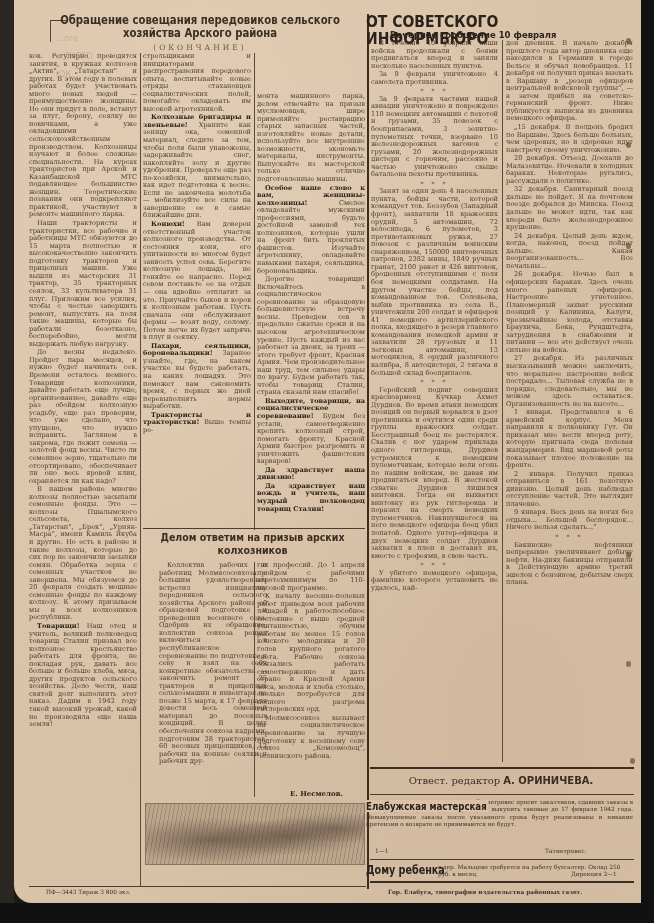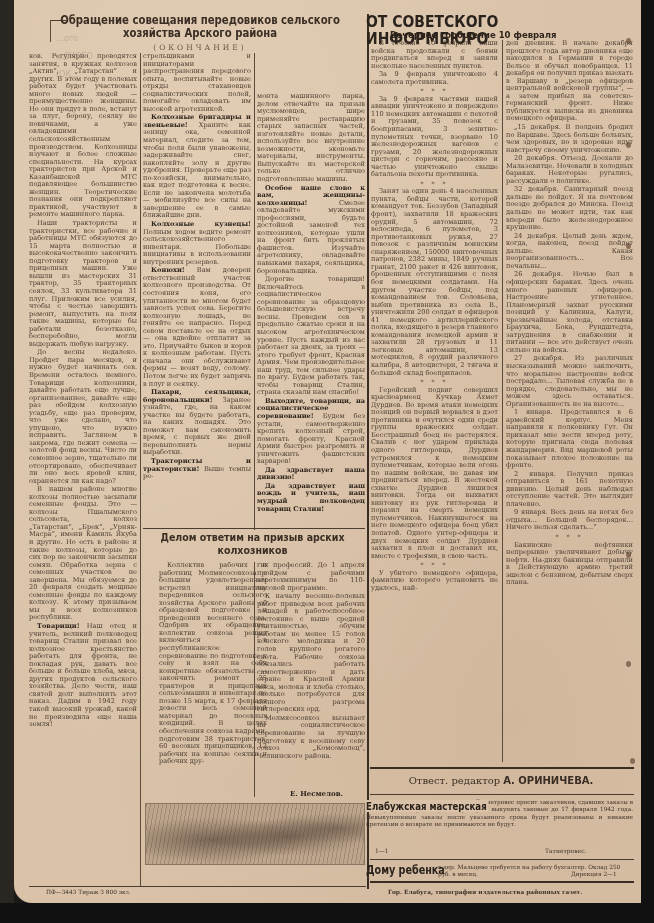--- a/index.html
+++ b/index.html
@@ -105,21 +105,20 @@
     <p class="noind">ков. Регулярно проводятся занятия, в кружках колхозов „Актив“, „Татарстан“ и других. В этом году в полевых работах будет участвовать много новых людей — преимущественно женщины. Но они придут в поле, встанут за плуг, борону, сеялку не новичками, а уже овладевшими сельскохозяйственным производством. Колхозницы изучают и более сложные специальности. На курсах трактористов при Арской и Казанбашской МТС подавляющее большинство женщин. Теоретические познания они подкрепляют практикой, участвуют в ремонте машинного парка.</p>
     <p>Наши трактористы и трактористки, все рабочие и работницы МТС обязуются до 15 марта полностью и высококачественно закончить подготовку тракторов и прицепных машин. Уже вышли из мастерских 31 трактор, 35 тракторных сеялок, 33 культиватора 31 плуг. Приложим все усилия, чтобы с честью завершить ремонт, выпустить на поля такие машины, которые бы работали безотказно, бесперебойно, могли выдержать любую нагрузку.</p>
     <p>До весны недалеко. Пройдет пара месяцев, и нужно будет начинать сев. Времени осталось немного. Товарищи колхозники, давайте работать еще лучше, организованнее, давайте еще раз обойдем колхозную усадьбу, еще раз проверим, что уже сделано, что упущено, что нужно исправить. Заглянем в закрома, где лежит семена — золотой фонд весны. Чисто ли семенное зерно, тщательно ли отсортировано, обеспечивает ли оно весь яровой клин, охраняется ли как надо?</p>
     <p>В нашем районе многие колхозы полностью засыпали семенные фонды. Это — колхозы Пшалымского сельсовета, колхоз „Татарстан“, „Брек“, „Урняк-Масра“, имени Камиль Якуба и другие. Но есть в районе и такие колхозы, которые до сих пор не закончили засыпки семян. Обработка зерна с семенных участков не завершена. Мы обязуемся до 20 февраля создать мощные семенные фонды по каждому колхозу. К этому призываем мы и всех колхозников республики.</p>
     <p><span class="bold">Товарищи!</span> Наш отец и учитель, великий полководец товарищ Сталин призвал все колхозное крестьянство работать для фронта, не покладая рук, давать все больше и больше хлеба, мяса, других продуктов сельского хозяйства. Дело чести, наш святой долг выполнить этот наказ. Дадим в 1942 году такой высокий урожай, какой не производила еще наша земля!</p>
   </div>
 <div class="vr" style="left:140px;top:53px;height:833px"></div>
 <div class="col" id="la-c2" style="left:143px;top:53px;width:108px;height:477px;">
     <p class="noind">стрельщиками и инициаторами распространения передового опыта, воспитывайте новые отряды стахановцев социалистических полей, помогайте овладевать им высокой агротехникой.</p>
     <p><span class="bold">Колхозные бригадиры и звеньевые!</span> Храните как зеницу ока, семенной материал, следите за тем, чтобы поля были унавожены, задерживайте снег, накопляйте золу и другие удобрения. Проверьте еще раз по-хозяйски, внимательно, как идет подготовка к весне. Если не закончена молотьба — мобилизуйте все силы на завершение ее в самые ближайшие дни.</p>
-    <p><span class="bold">Колхозные кузнецы!</span> Полным ходом ведите ремонт сельскохозяйственного инвентаря. Побольше инициативы в использовании внутренних резервов.</p>
     <p><span class="bold">Конюхи!</span> Вам доверен ответственный участок колхозного производства. От состояния коня, его упитанности во многом будет зависеть успех сева. Берегите колхозную лошадь, не гоняйте ее напрасно. Перед севом поставьте ее на отдых — она вдвойне отплатит за это. Приучайте быков и коров к колхозным работам. Пусть сначала они обслуживают фермы — возят воду, солому. Потом легче их будет запрячь в плуг и сеялку.</p>
     <p><span class="bold">Пахари, сеяльщики, бороновальщики!</span> Заранее узнайте, где, на каком участке вы будете работать, на каких лошадях. Это поможет вам сэкономить время, с первых же дней перевыполнять нормы выработки.</p>
     <p><span class="bold">Трактористы и трактористки!</span> Выше темпы ре-</p>
   </div>
 <div class="vr" style="left:254px;top:53px;height:477px"></div>
 <div class="col" id="la-c3" style="left:257px;top:53px;width:108px;height:477px;margin-top:40px;">
     <p class="noind">монта машинного парка, делом отвечайте на призыв муслюмовцев, шире применяйте реставрацию старых запасных частей, изготовляйте новые детали, используйте все внутренние возможности, экономьте материалы, инструменты. Выпускайте из мастерской только отлично подготовленные машины.</p>
     <p><span class="bold">Особое наше слово к вам, женщины-колхозницы!</span> Смелее овладевайте мужскими профессиями, будьте достойной заменой тех колхозников, которые ушли на фронт бить проклятых фашистов. Изучайте агротехнику, овладевайте навыками пахаря, сеяльщика, бороновальщика.</p>
     <p>Дорогие товарищи! Включайтесь в социалистическое соревнование за образцовую большевистскую встречу весны. Проведем сев в предельно сжатые сроки и на высоком агротехническом уровне. Пусть каждый из вас работает за двоих, за троих — этого требует фронт, Красная Армия. Чем производительнее наш труд, тем сильнее удары по врагу. Будем работать так, чтобы товарищ Сталин, страна сказали нам спасибо!</p>
     <p><span class="bold">Выходите, товарищи, на социалистическое соревнование!</span> Будем без устали, самоотверженно крепить колхозный строй, помогать фронту, Красной Армии быстрее разгромить и уничтожить фашистских варваров!</p>

